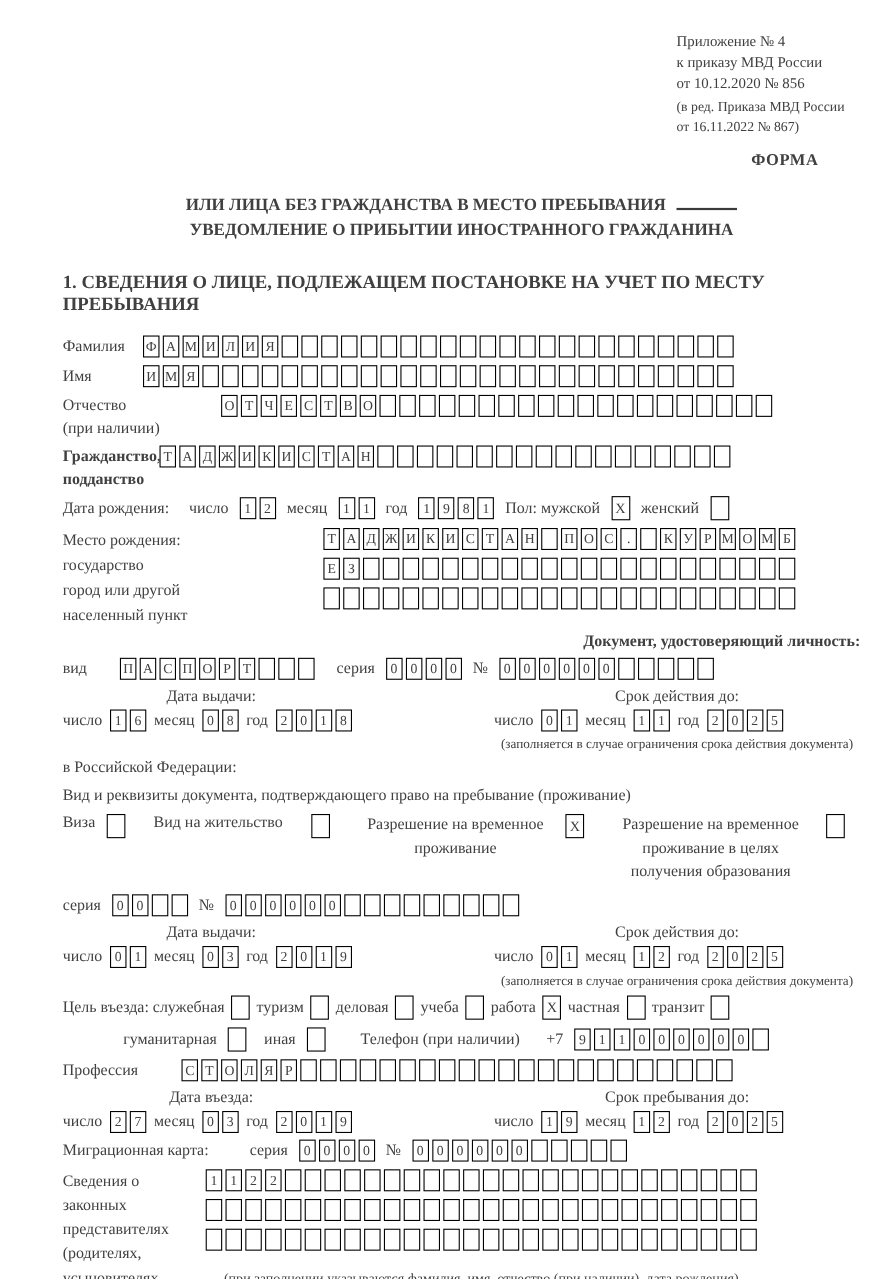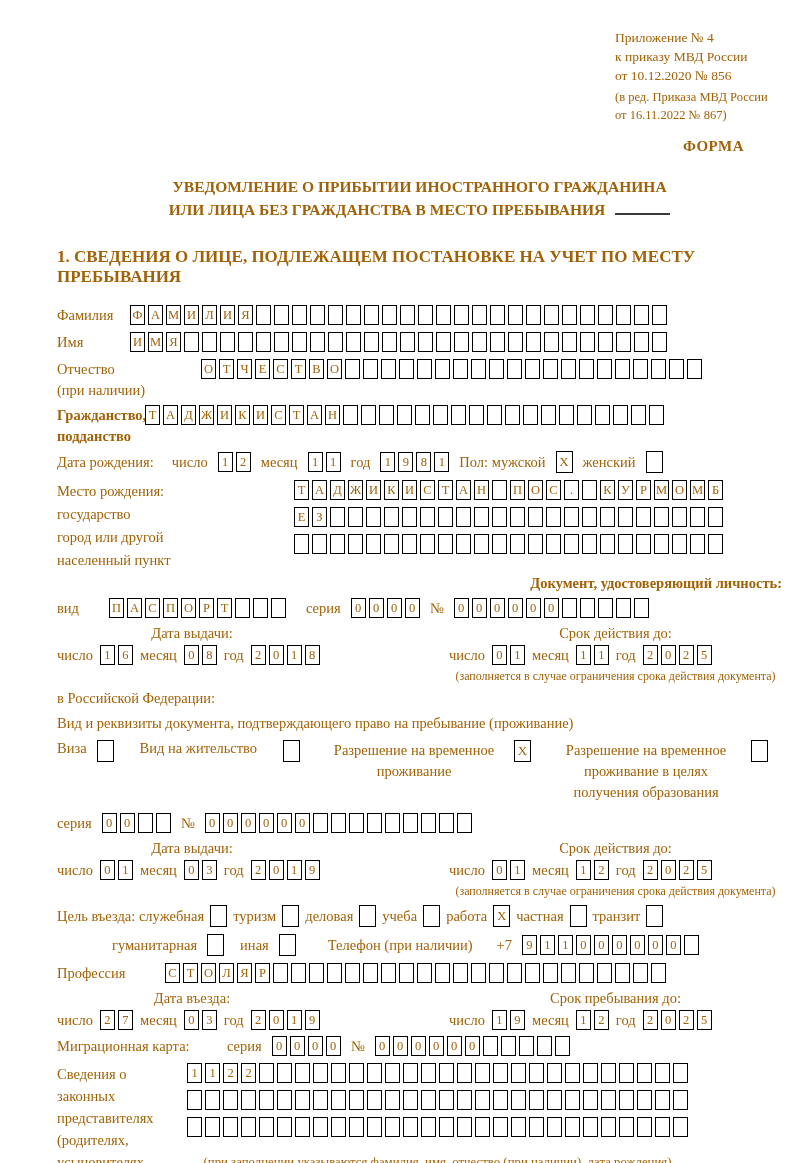--- a/index.html
+++ b/index.html
@@ -1,18 +1,18 @@
 <!DOCTYPE html>
 <html><head>
 <meta charset="utf-8">
 <style>
   *{box-sizing:border-box;}
   html,body{margin:0;padding:0;background:#fff;}
   .page{
-    width:800px;height:1163px;margin:0 auto;background:#fff;color:#a16207;
+    width:800px;height:1163px;margin:0 auto;background:#fff;color:#404040;
     font-family:"Liberation Serif","DejaVu Serif",serif;font-size:14.5px;
     padding:28px 18px 10px 57px;position:relative;overflow:hidden;
   }
   .hdr{margin-left:558px;line-height:19px;font-size:13.5px;}
   .hdr .sub{font-size:12.5px;line-height:18px;margin-top:3px;}
   .forma{margin-top:14px;text-align:right;padding-right:38px;font-weight:bold;font-size:15px;letter-spacing:.5px;}
   .title{margin-top:20px;text-align:center;font-weight:bold;font-size:15.5px;line-height:23px;}
   .blank-line{display:inline-block;width:55px;height:13px;border-bottom:2px solid #3a3a3a;margin-left:10px;}
   .sec-head{margin-top:26px;margin-bottom:18px;text-align:left;font-weight:bold;font-size:17px;}
   .frow{display:flex;align-items:center;margin-bottom:7px;}
@@ -46,22 +46,22 @@
     <div>к приказу МВД России</div>
     <div>от 10.12.2020 № 856</div>
     <div class="sub">
       <div>(в ред. Приказа МВД России</div>
       <div>от 16.11.2022 № 867)</div>
     </div>
   </div>
   <div class="forma">ФОРМА</div>
 
   <div class="title">
+    <div><span>ИЛИ ЛИЦА БЕЗ ГРАЖДАНСТВА В МЕСТО ПРЕБЫВАНИЯ</span><span class="blank-line"></span></div>
     <div>УВЕДОМЛЕНИЕ О ПРИБЫТИИ ИНОСТРАННОГО ГРАЖДАНИНА</div>
-    <div><span>ИЛИ ЛИЦА БЕЗ ГРАЖДАНСТВА В МЕСТО ПРЕБЫВАНИЯ</span><span class="blank-line"></span></div>
   </div>
 
   <div class="sec-head">1. СВЕДЕНИЯ О ЛИЦЕ, ПОДЛЕЖАЩЕМ ПОСТАНОВКЕ НА УЧЕТ ПО МЕСТУ ПРЕБЫВАНИЯ</div>
 
   <div class="frow">
     <span class="lbl" style="width:73px;">Фамилия</span>
     <div class="cells">
         <span class="cell">Ф</span>
         <span class="cell">А</span>
         <span class="cell">М</span>

